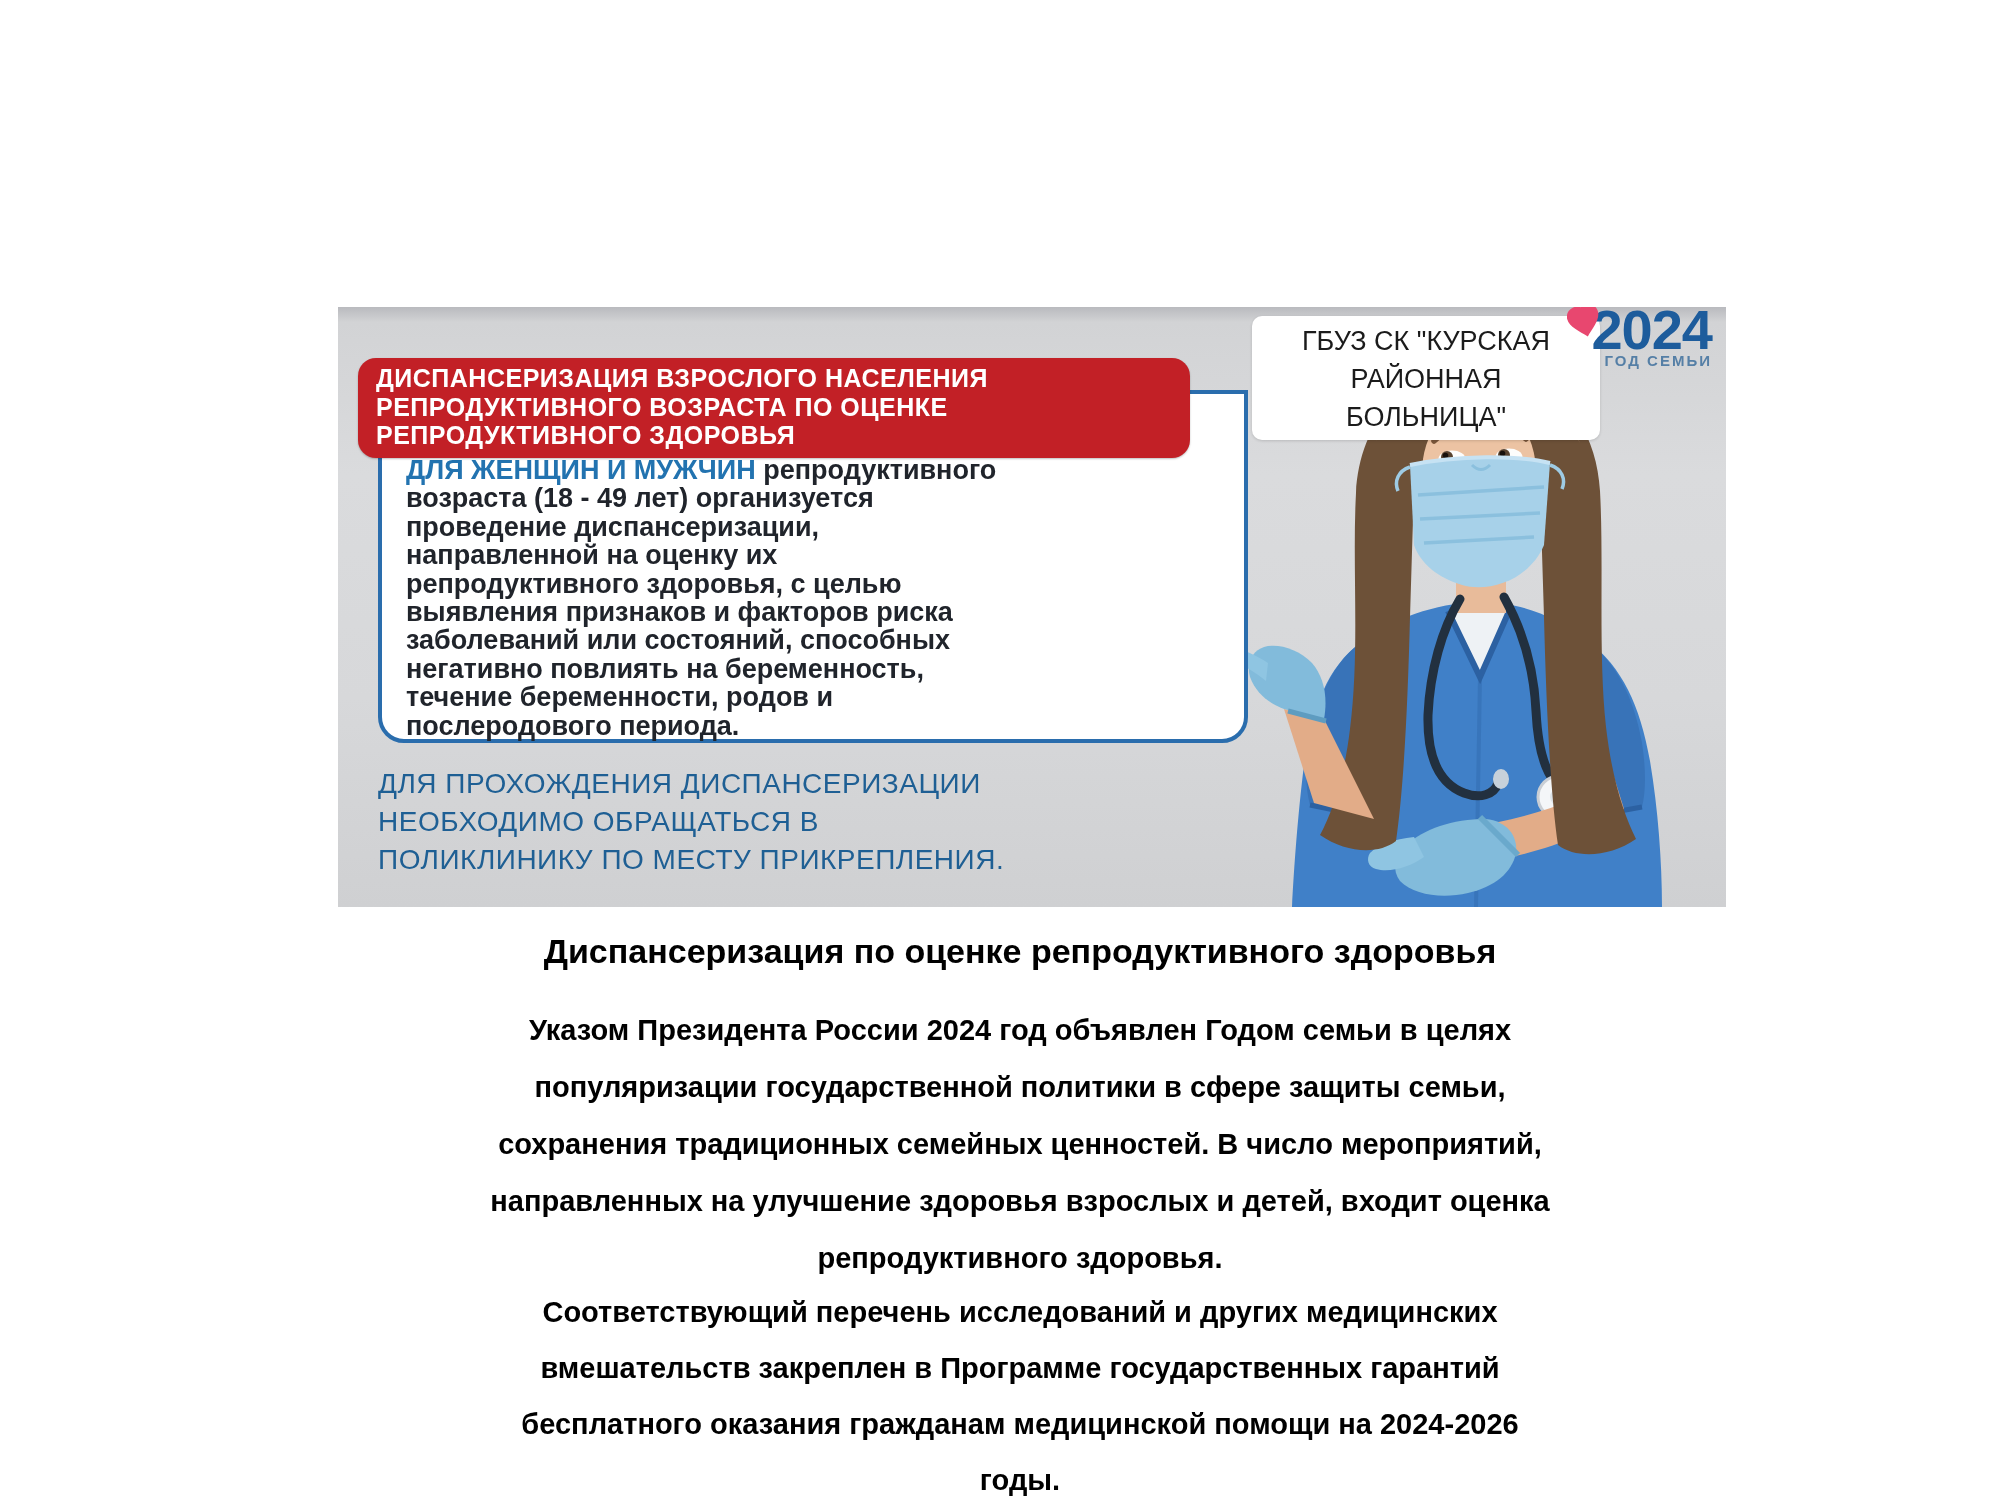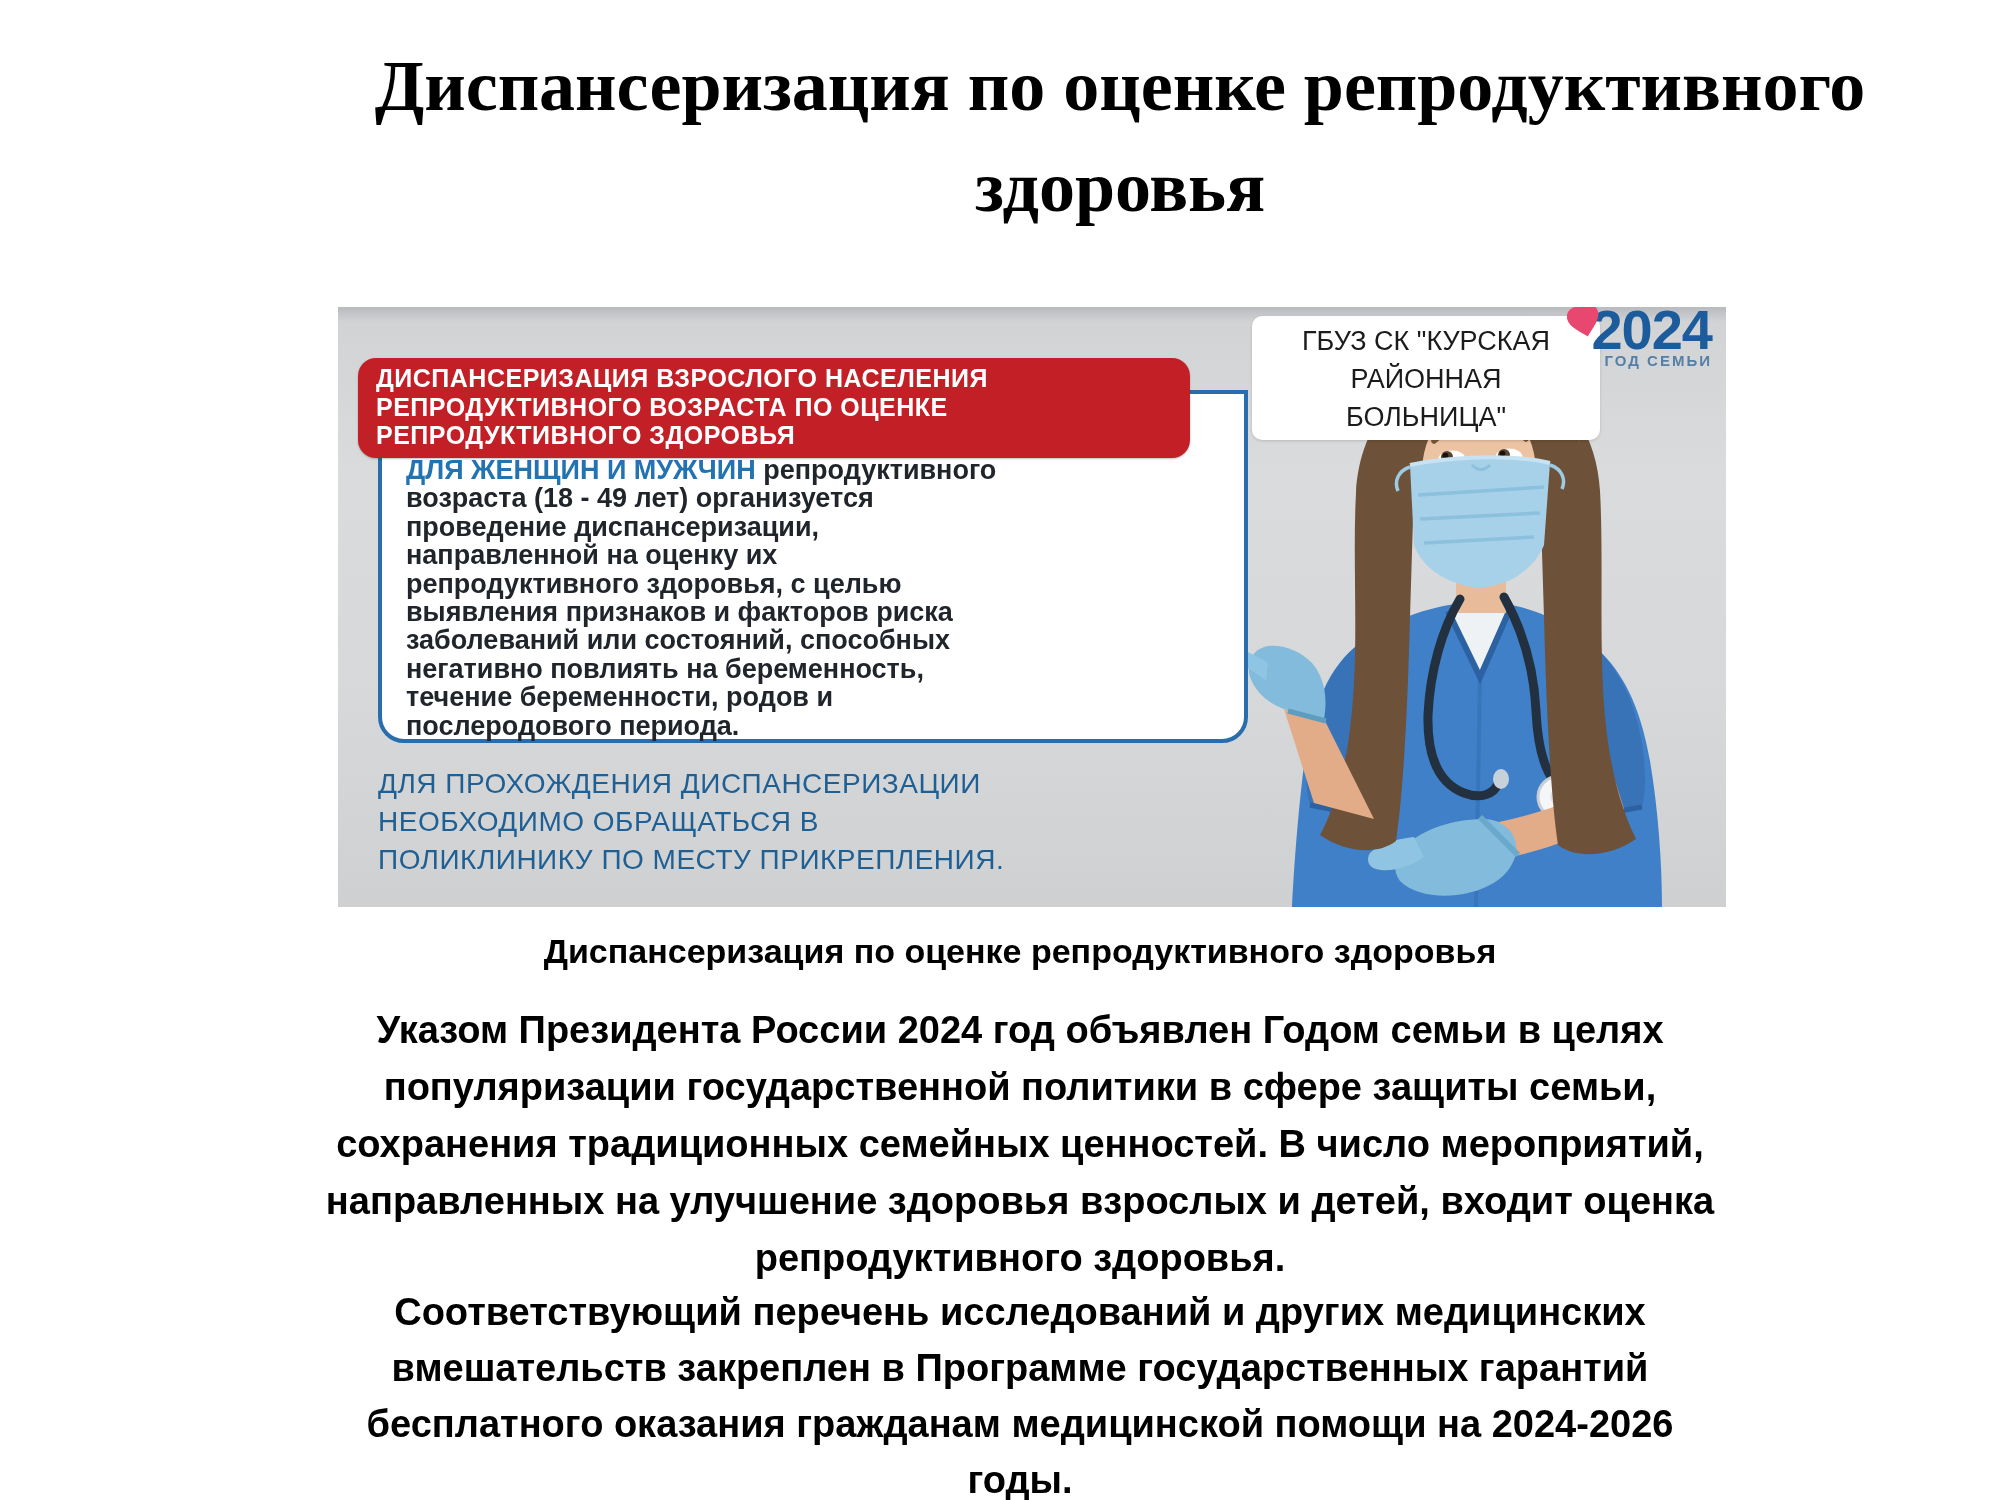--- a/index.html
+++ b/index.html
@@ -42,31 +42,29 @@
 
   .note{position:absolute;left:40px;top:458px;z-index:2;
           font-weight:400;font-size:28px;line-height:38px;color:#1e5f94;letter-spacing:.5px;}
 
   .nurse{position:absolute;left:890px;top:60px;width:498px;height:540px;z-index:1;}
 
   
   .caption{position:absolute;left:55px;top:930px;width:1930px;text-align:center;
           font-weight:700;font-size:34px;line-height:42px;color:#000;}
   .para{position:absolute;left:55px;width:1930px;text-align:center;
-          font-weight:700;font-size:38px;line-height:57px;color:#000;}
+          font-weight:700;font-size:29px;line-height:57px;color:#000;}
   .p1{top:1002px;}
   .p2{top:1284px;line-height:56px;}
 </style>
 </head>
 <body>
 
 <div class="page">
 
-  <h1 class="title prewrap">Диспансеризация по оценке репродуктивного
-здоровья</h1>
 
   <div class="poster">
 
     <svg class="nurse" viewBox="0 0 498 540" xmlns="http://www.w3.org/2000/svg">
 
       <path d="M250,234 C206,238 166,250 132,276 C100,300 84,340 76,398 C70,446 66,500 64,540 L434,540 C434,494 430,442 422,394 C412,338 394,300 360,274 C328,250 296,236 250,234Z" fill="#4080c8"></path>
       <path d="M132,276 C106,296 90,328 82,372 C77,398 77,420 82,438 L150,452 C143,404 144,344 154,302Z" fill="#3873b8"></path>
       <path d="M82,438 L150,452" stroke="#2c61a2" stroke-width="5" fill="none"></path>
       <path d="M360,274 C388,296 406,330 414,376 C418,402 418,424 414,440 L348,452 C354,404 354,340 344,296Z" fill="#3873b8"></path>
       <path d="M414,440 L348,452" stroke="#2c61a2" stroke-width="5" fill="none"></path>

